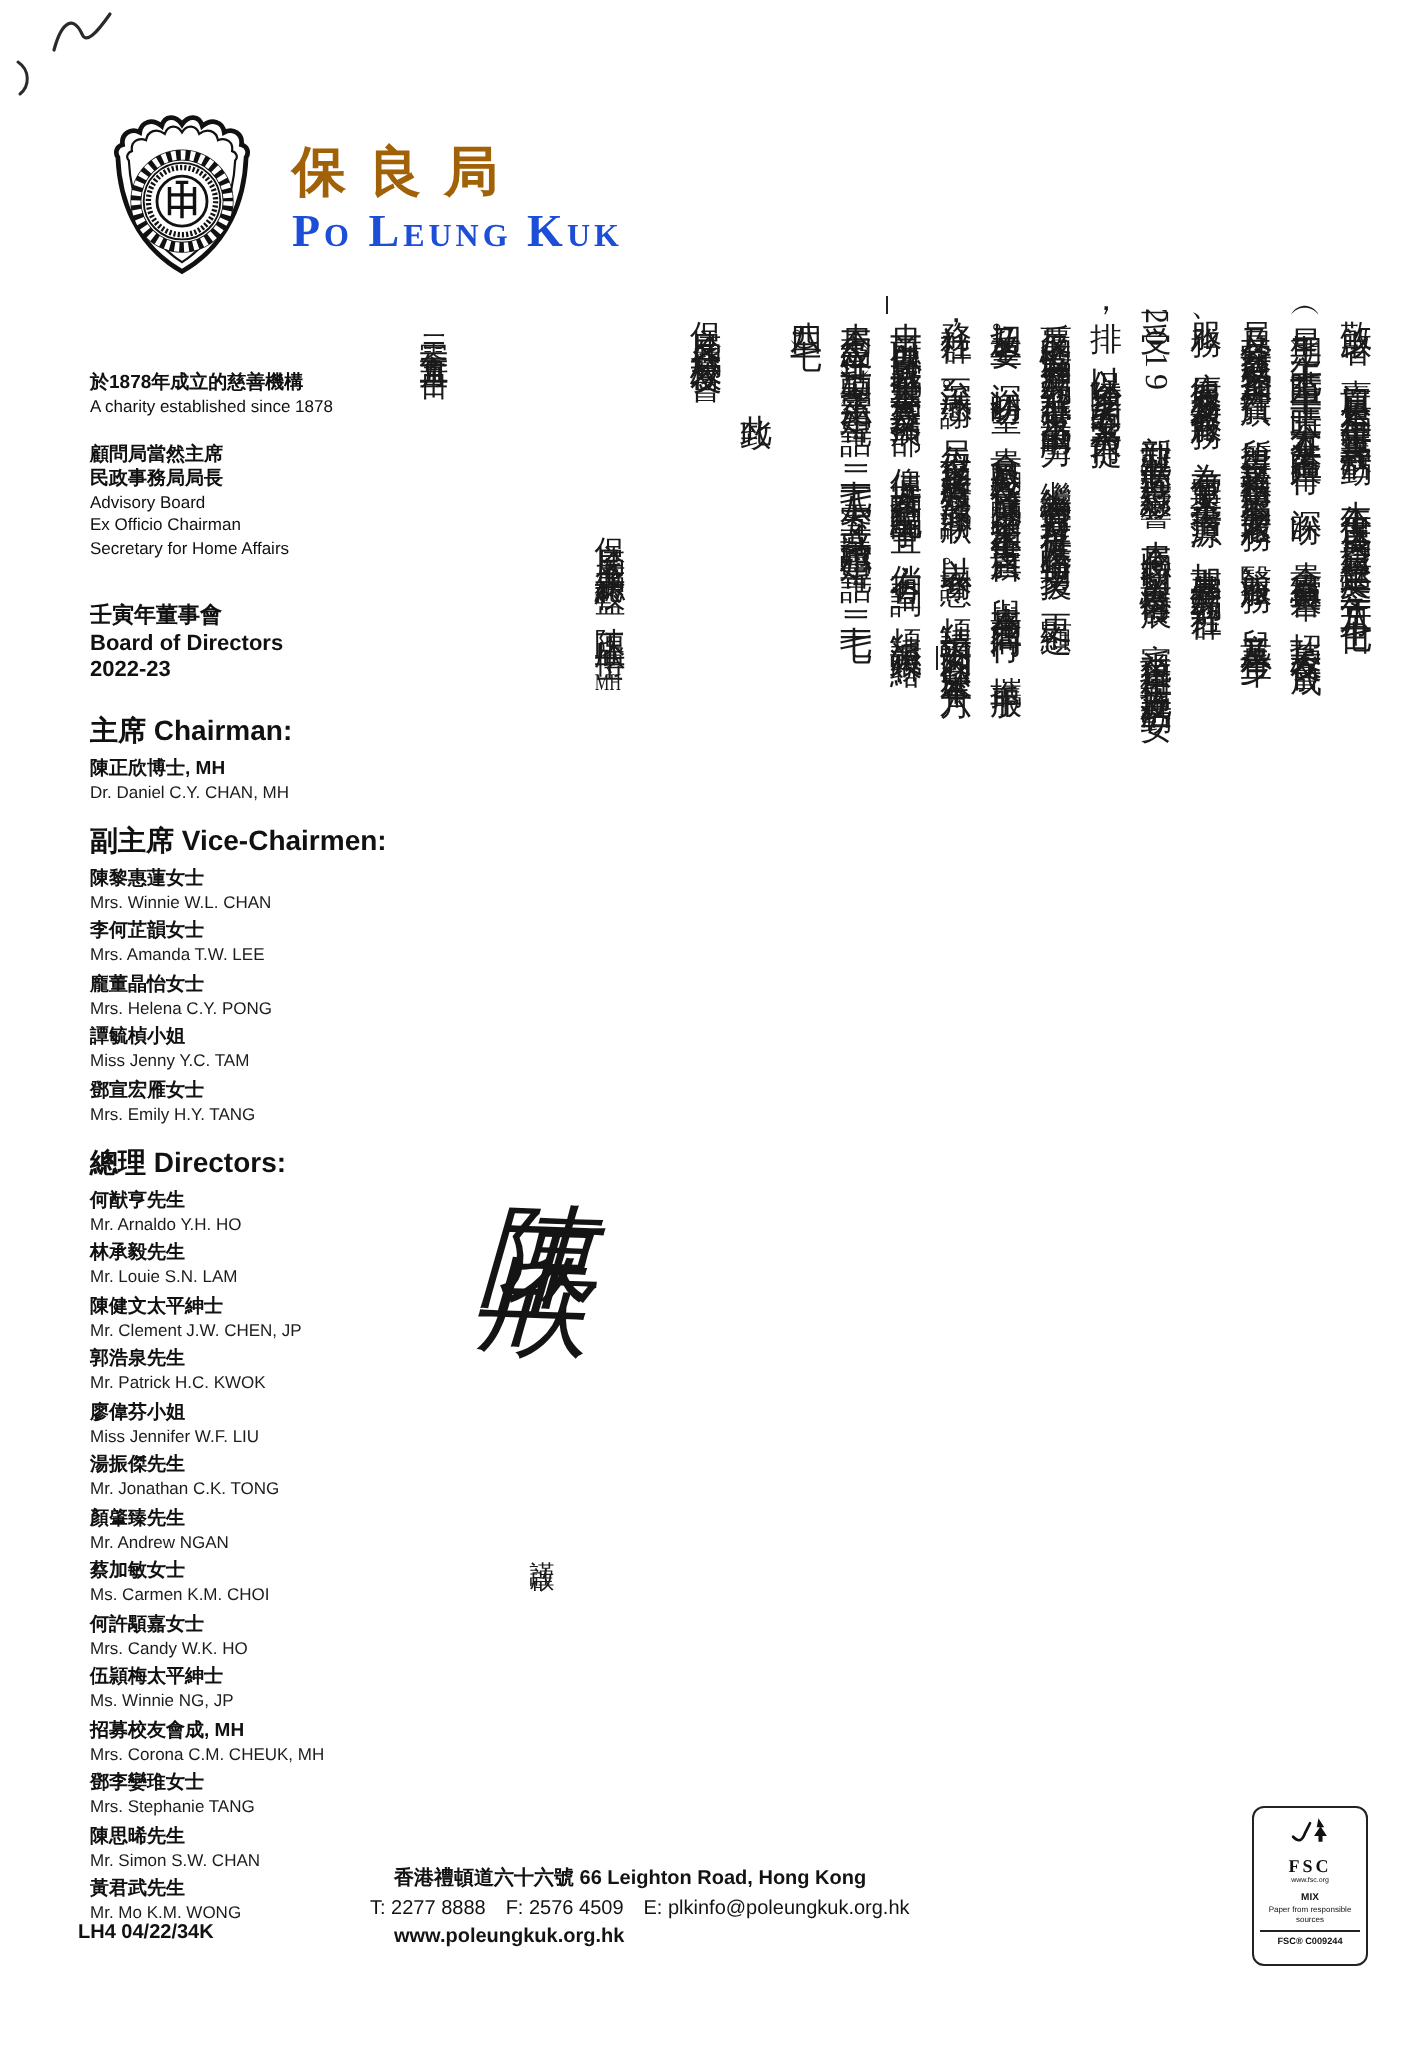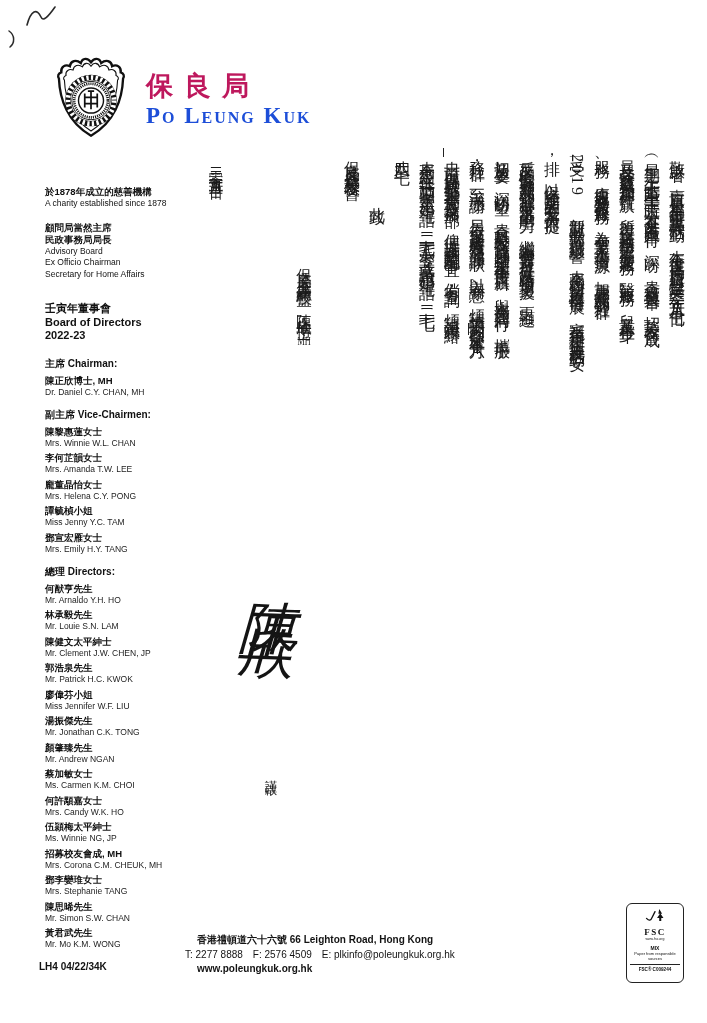--- a/index.html
+++ b/index.html
@@ -1,31 +1,31 @@
 <!DOCTYPE html>
 <html><head>
 <meta charset="utf-8">
 <style>
   html,body{margin:0;padding:0;background:#e8e8e8;}
   .page{position:relative;width:707px;height:1023px;background:#ffffff;overflow:hidden;
         font-family:"Liberation Sans",sans-serif;color:#111;}
   
   .logo{position:absolute;left:50px;top:56px;width:82px;height:86px;}
   .org-cn{position:absolute;left:146px;top:68px;font-family:"Liberation Serif","DejaVu Serif",serif;
-          font-size:27px;font-weight:600;letter-spacing:11px;color:#be185d;}
+          font-size:27px;font-weight:600;letter-spacing:11px;color:#a16207;}
   .org-en{position:absolute;left:146px;top:103px;font-family:"Liberation Serif","DejaVu Serif",serif;
           font-size:23px;font-variant:small-caps;letter-spacing:2px;color:#1d4ed8;font-weight:600;}
   
   .sidebar{position:absolute;left:45px;top:186px;width:152px;}
   .s-cn{font-size:9.5px;font-weight:700;line-height:12px;}
   .s-en{font-size:8.5px;line-height:11.5px;}
   .blk{margin-bottom:12px;}
   .blk-adv{margin-bottom:22px;}
   .board-title{font-size:11px;font-weight:700;line-height:13.5px;margin-bottom:14px;}
-  .sec-head{font-size:10px;font-weight:700;margin:10px 0 4px 0;}
+  .sec-head{font-size:14px;font-weight:700;margin:10px 0 4px 0;}
   .entry{margin-bottom:3.5px;}
   .p-cn{font-size:9.5px;font-weight:700;line-height:12px;}
   .p-en{font-size:8.5px;line-height:11px;color:#1c1c1c;}
   
   .vtext{writing-mode:vertical-rl;text-orientation:mixed;
          font-family:"Liberation Serif","DejaVu Serif",serif;color:#1a1a1a;}
   .letter-body{position:absolute;top:148px;right:17px;height:784px;
                font-size:16px;letter-spacing:3px;line-height:25px;}
   .lline{margin:0;}
   .ul{border-left:1.3px solid #222;}

